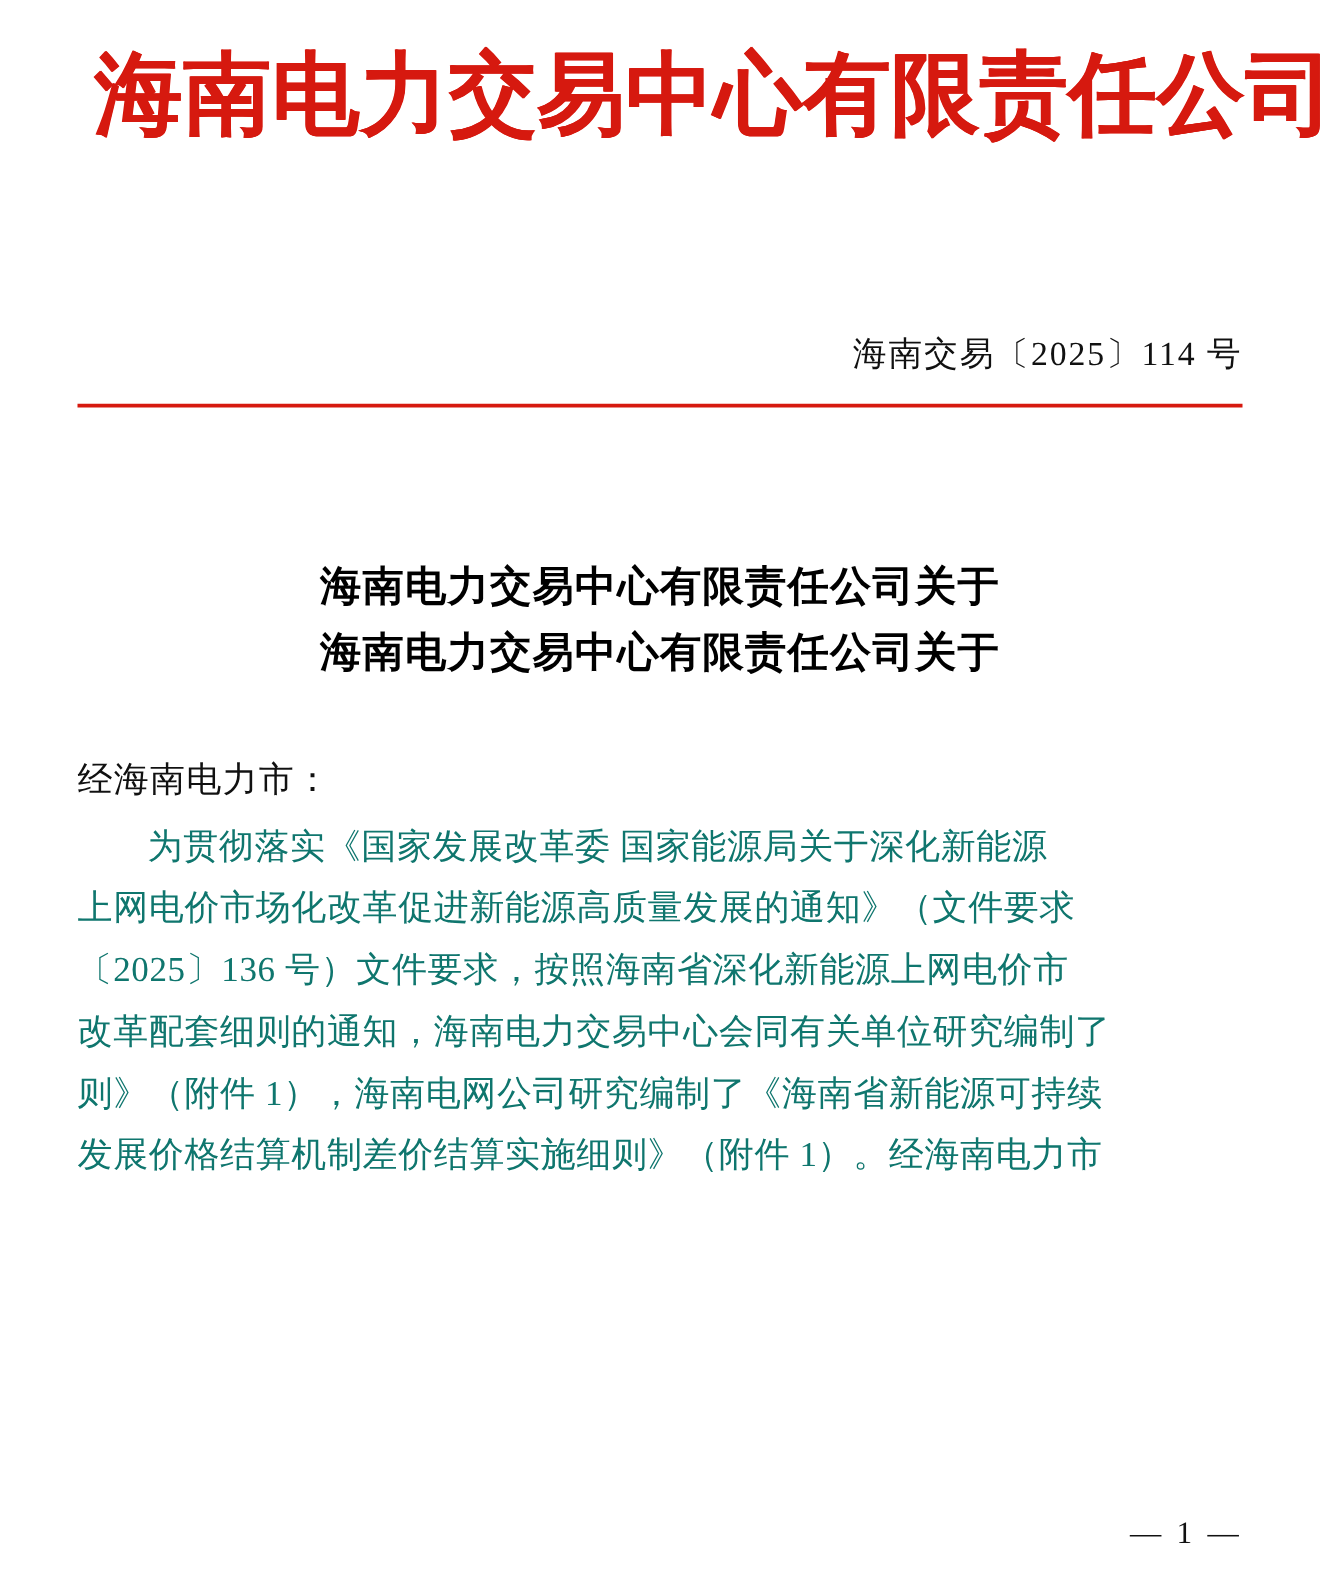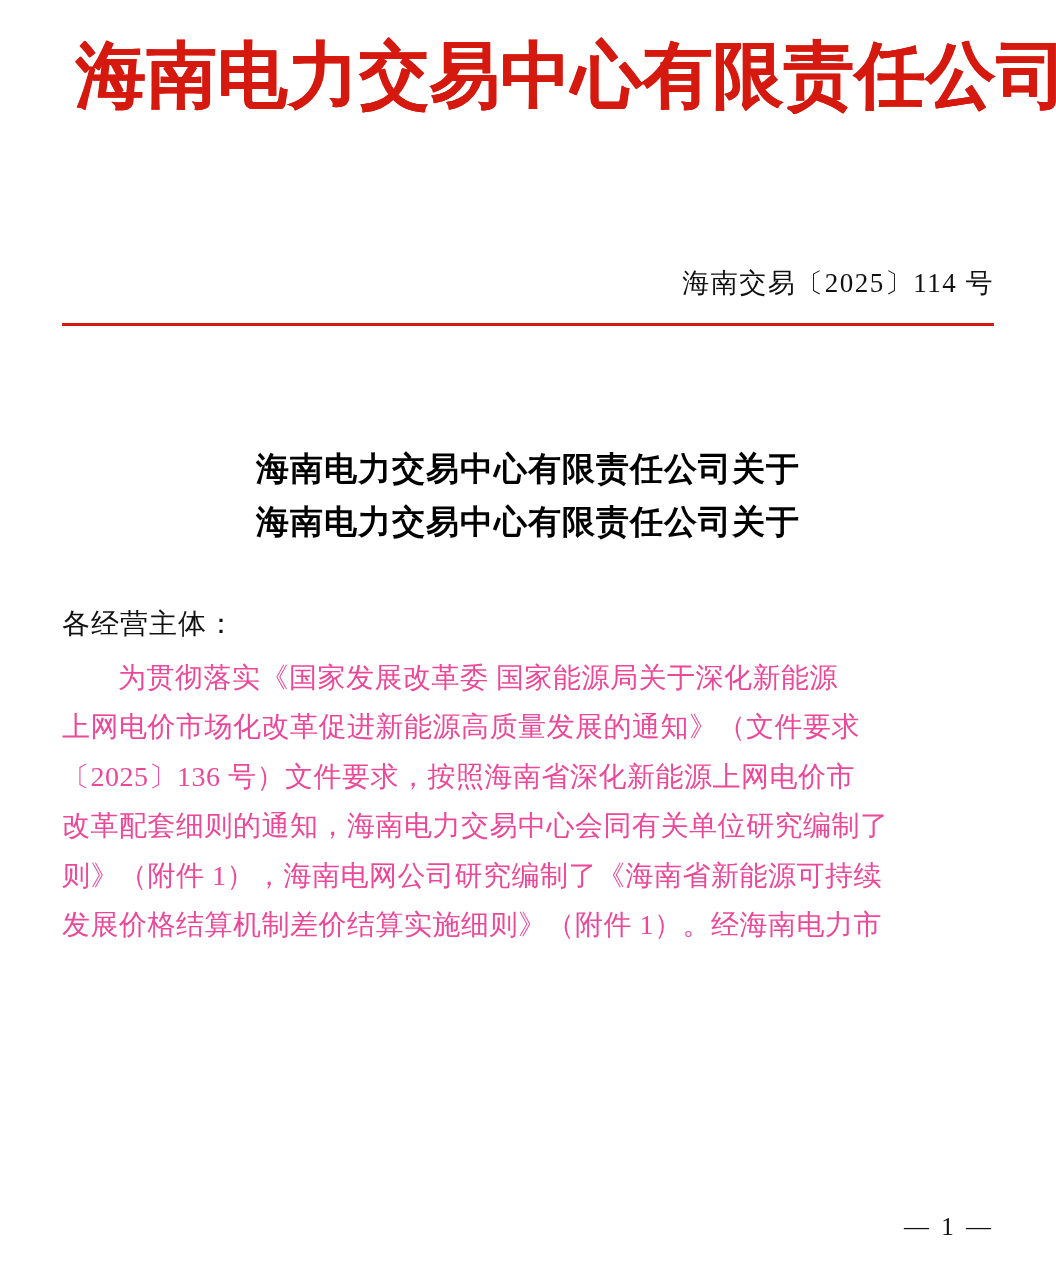--- a/index.html
+++ b/index.html
@@ -82,21 +82,21 @@
     margin-top: 56px;
     font-size: 28px;
     letter-spacing: 1px;
     color: #111;
   }
   .body-para {
     margin-top: 10px;
     font-size: 28px;
     line-height: 1.77;
     letter-spacing: 0.5px;
-    color: #ec4899;
+    color: #0f766e;
     text-align: justify;
   }
   .body-para .ln {
     display: block;
     white-space: nowrap;
   }
   .indent {
     display: inline-block;
     width: 56px;
   }
@@ -124,21 +124,21 @@
     <span class="docnum">海南交易〔2025〕114 号</span>
   </div>
 
   <div class="red-rule"></div>
 
   <div class="doc-title">
     <span class="tl">海南电力交易中心有限责任公司关于</span>
     <span class="tl">海南电力交易中心有限责任公司关于</span>
   </div>
 
-  <div class="salutation">各经营主体：</div>
+  <div class="salutation">经海南电力市：</div>
 
   <div class="body-para">
     <span class="ln"><span class="indent"></span><span>为贯彻落实《国家发展改革委 国家能源局关于深化新能源</span></span>
     <span class="ln">上网电价市场化改革促进新能源高质量发展的通知》（文件要求</span>
     <span class="ln">〔2025〕136 号）文件要求，按照海南省深化新能源上网电价市</span>
     <span class="ln">改革配套细则的通知，海南电力交易中心会同有关单位研究编制了</span>
     <span class="ln">则》（附件 1），海南电网公司研究编制了《海南省新能源可持续</span>
     <span class="ln">发展价格结算机制差价结算实施细则》（附件 1）。经海南电力市</span>
   </div>
 

